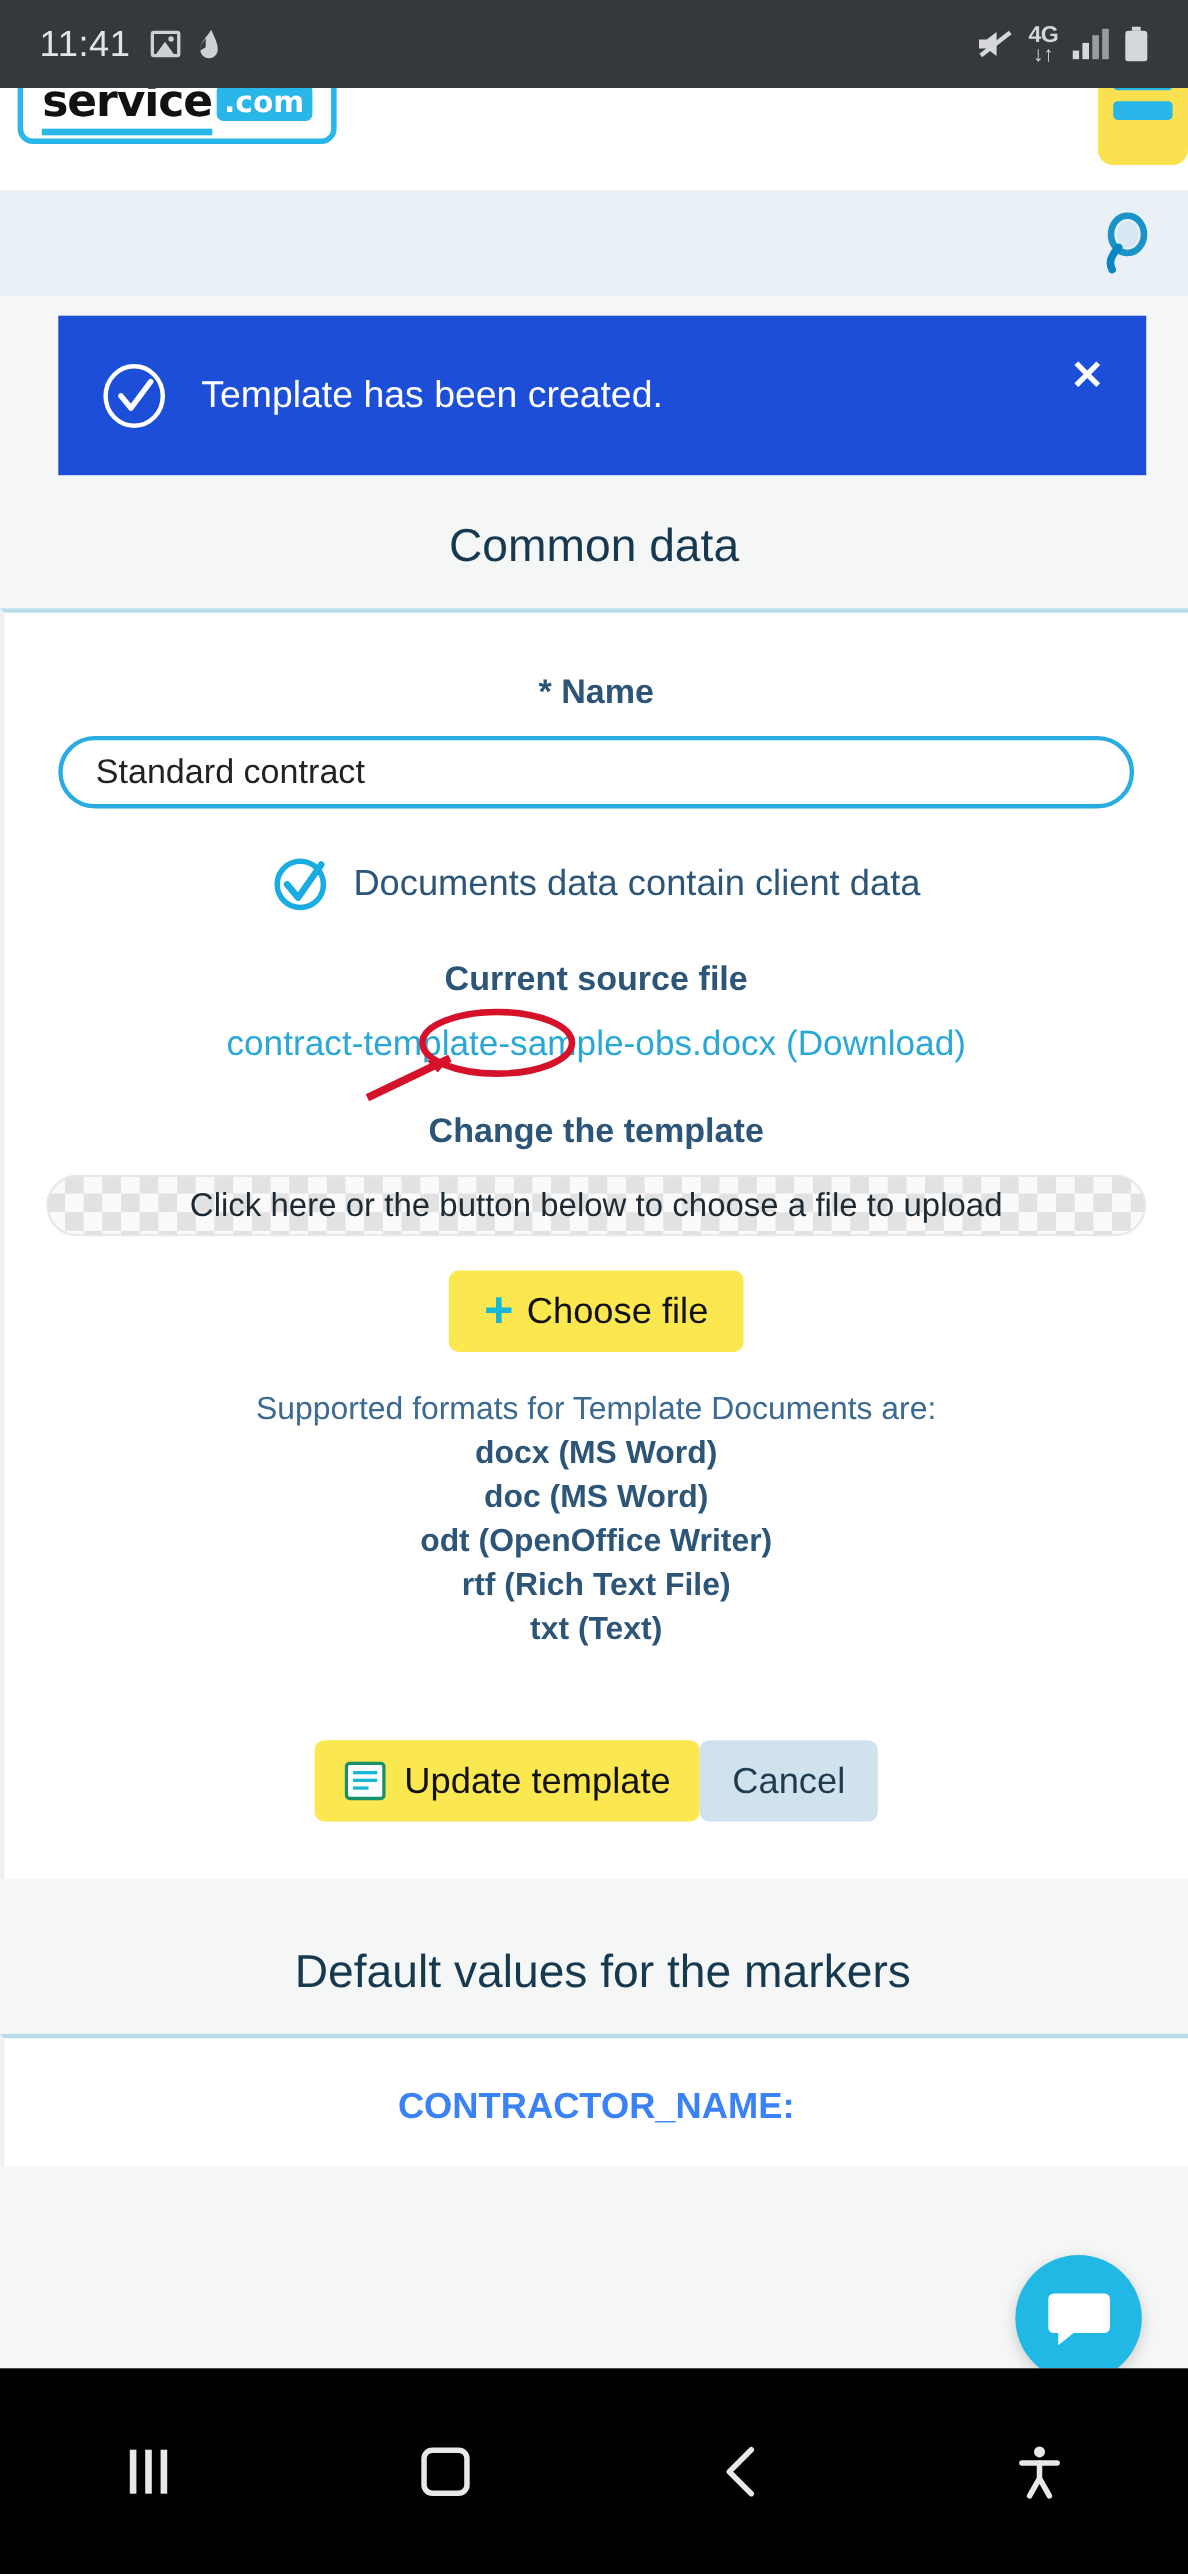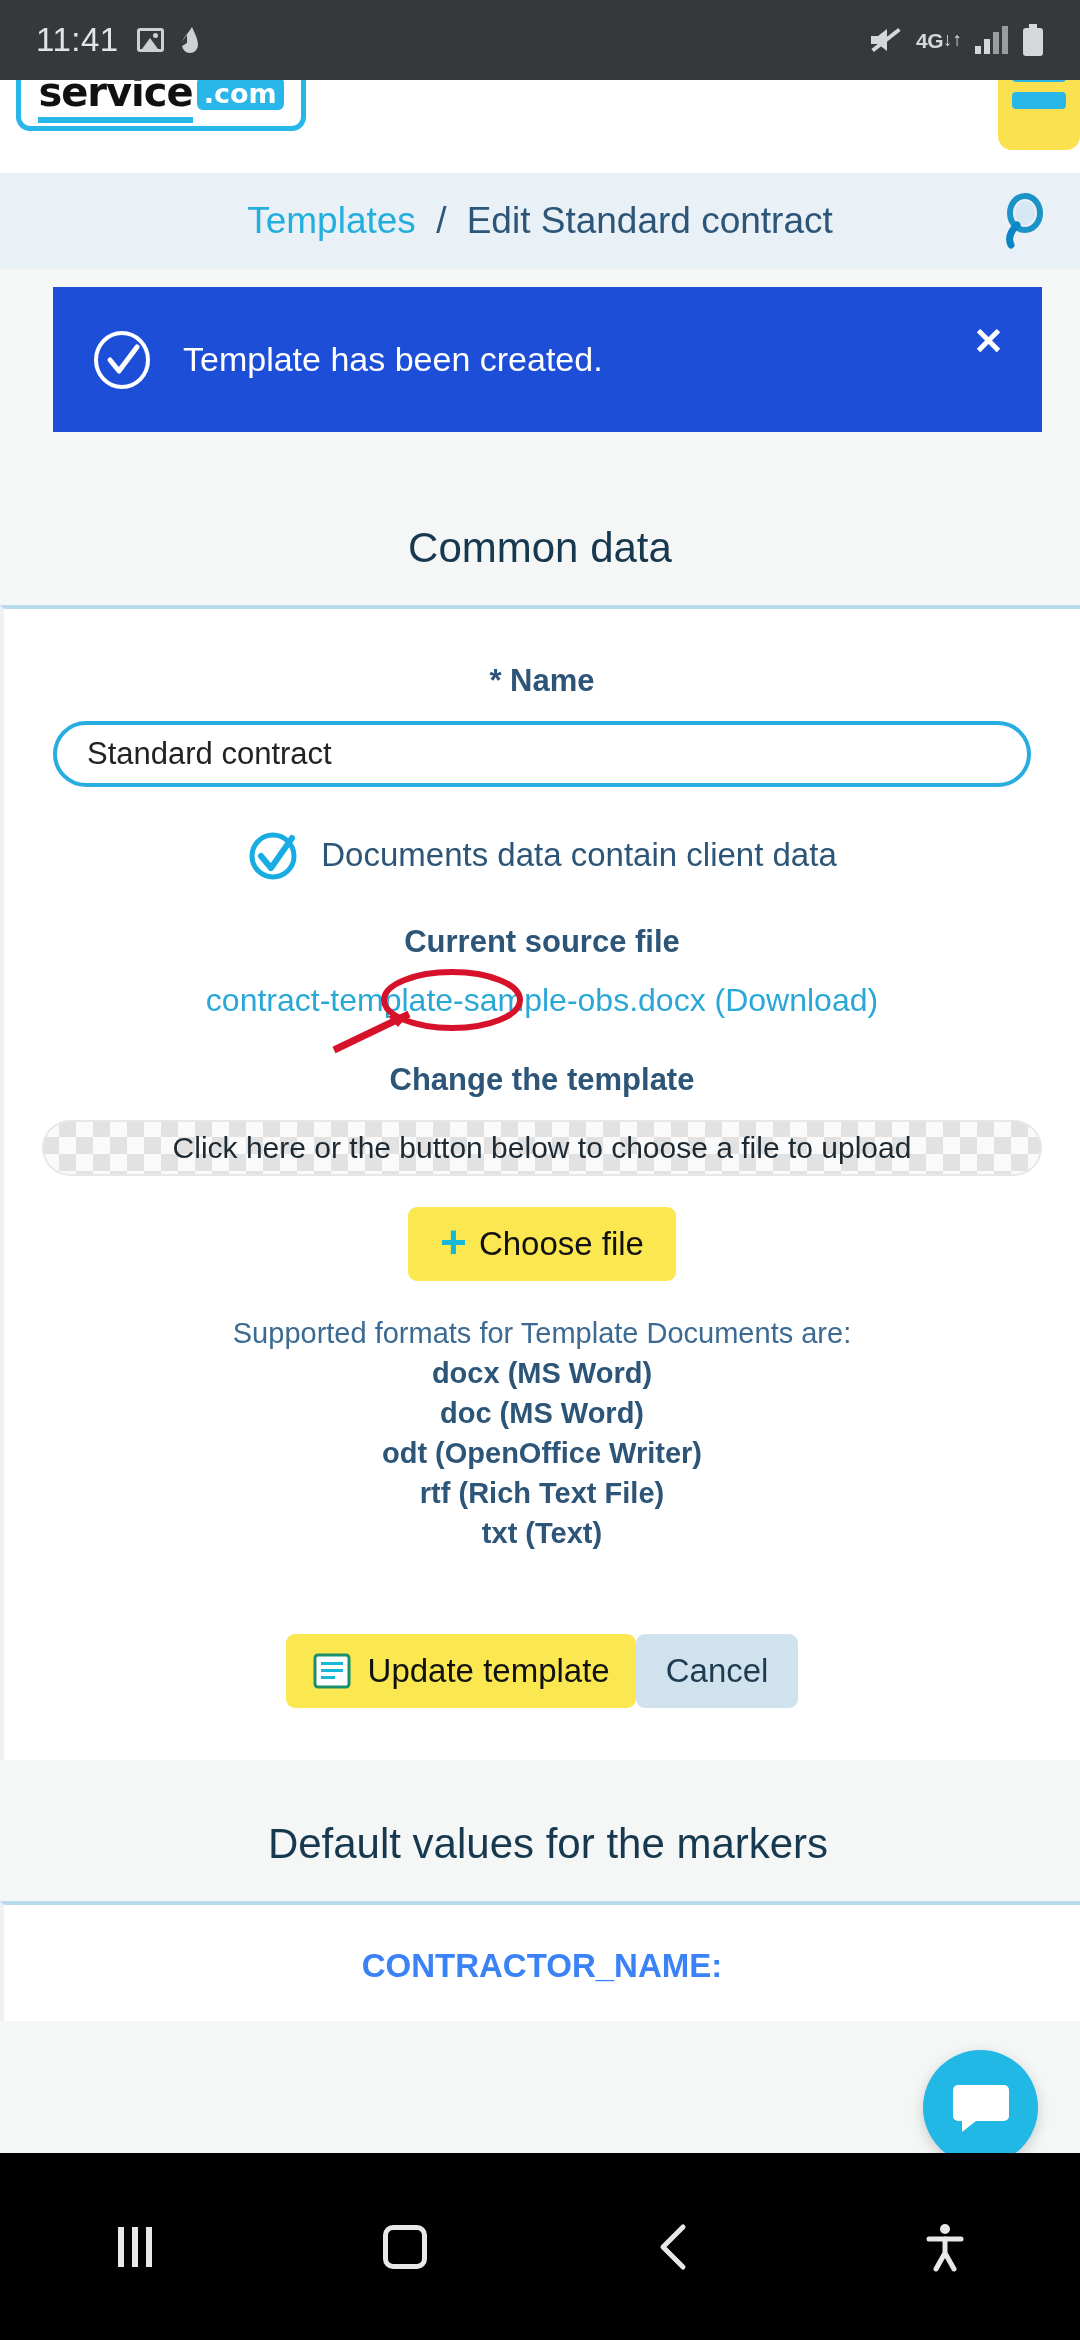--- a/index.html
+++ b/index.html
@@ -31,21 +31,21 @@
     border-bottom:11px solid #cfd0d2;
   }
   .ico-image::before{
     content:""; position:absolute; right:3px; top:2px;
     width:5px; height:5px; border-radius:50%; background:#cfd0d2;
   }
   .ico-ink { width:24px; height:28px; position:relative; }
   .ico-ink svg { display:block; }
 
   .ico-mute svg, .ico-bars svg, .ico-batt svg, .ico-4g svg { display:block; }
-  .sb-4g { display:flex; flex-direction:row; align-items:center; line-height:1; }
+  .sb-4g { display:flex; flex-direction:column; align-items:center; line-height:1; }
   .sb-4g-t { font-size:21px; font-weight:bold; color:#d6d7d8; letter-spacing:-.5px; }
   .sb-4g-a { font-size:19px; color:#d6d7d8; margin-top:-2px; }
 
   
   .appbar {
     position:absolute; top:80px; left:0; width:1080px; height:87px;
     background:#ffffff; overflow:hidden;
   }
   .logo {
     position:absolute; left:16px; top:-27px;
@@ -104,21 +104,21 @@
   }
   .alert-ico { width:62px; height:62px; flex:0 0 auto; }
   .alert-txt { color:#ffffff; font-size:34px; margin-left:30px; }
   .alert-close {
     position:absolute; right:38px; top:36px;
     color:#ffffff; font-size:37px; font-weight:bold; line-height:1;
   }
 
   .sec-title {
     text-align:center; font-size:42px; color:#17394f; font-weight:400;
-    margin-top:92px;
+    margin-top:40px;
   }
   .card {
     margin-top:33px; background:#ffffff;
     border-top:4px solid #b9dced; border-left:4px solid #eef1f3;
     min-height:880px; padding-top:36px;
   }
 
   .req-label {
     text-align:center; font-size:31px; font-weight:bold; color:#2c5578;
     margin-top:18px;
@@ -267,25 +267,20 @@
   <div class="logo">
     <div class="logo-inner">
       <span class="logo-service">service</span>
       <span class="logo-com">.com</span>
     </div>
   </div>
   <div class="hdr-yellow"></div>
 </div>
 
 <div class="crumbbar">
-  <div class="crumb">
-    <span class="c-link">Templates</span>
-    <span class="c-sep">/</span>
-    <span class="c-cur">Edit Standard contract</span>
-  </div>
   <div class="search-btn">
     <svg width="54" height="56" viewBox="0 0 54 56">
       <ellipse cx="30" cy="20" rx="15" ry="17" fill="none" stroke="#1b93c7" stroke-width="6"></ellipse>
       <ellipse cx="30" cy="20" rx="10" ry="12" fill="#d7e8f4"></ellipse>
       <path d="M22 32 C14 40 13 46 16 52" fill="none" stroke="#0b86c4" stroke-width="7" stroke-linecap="round"></path>
     </svg>
   </div>
 </div>
 
 <div class="page">

